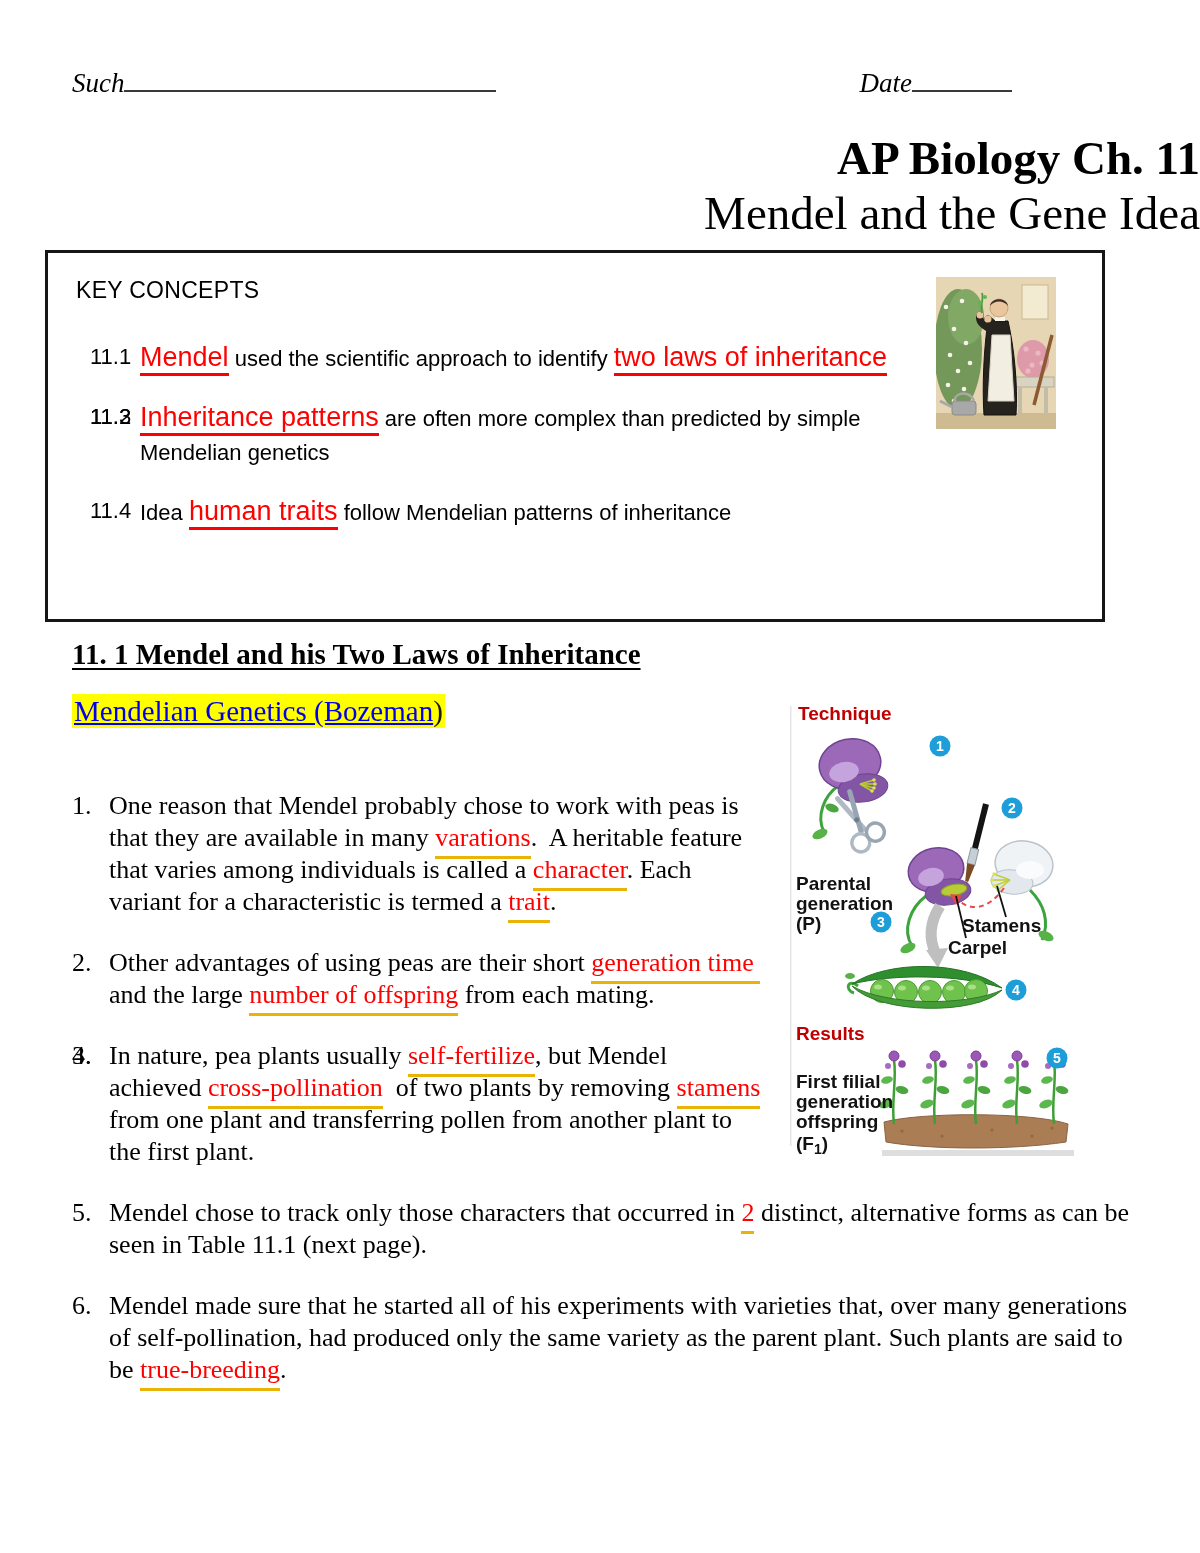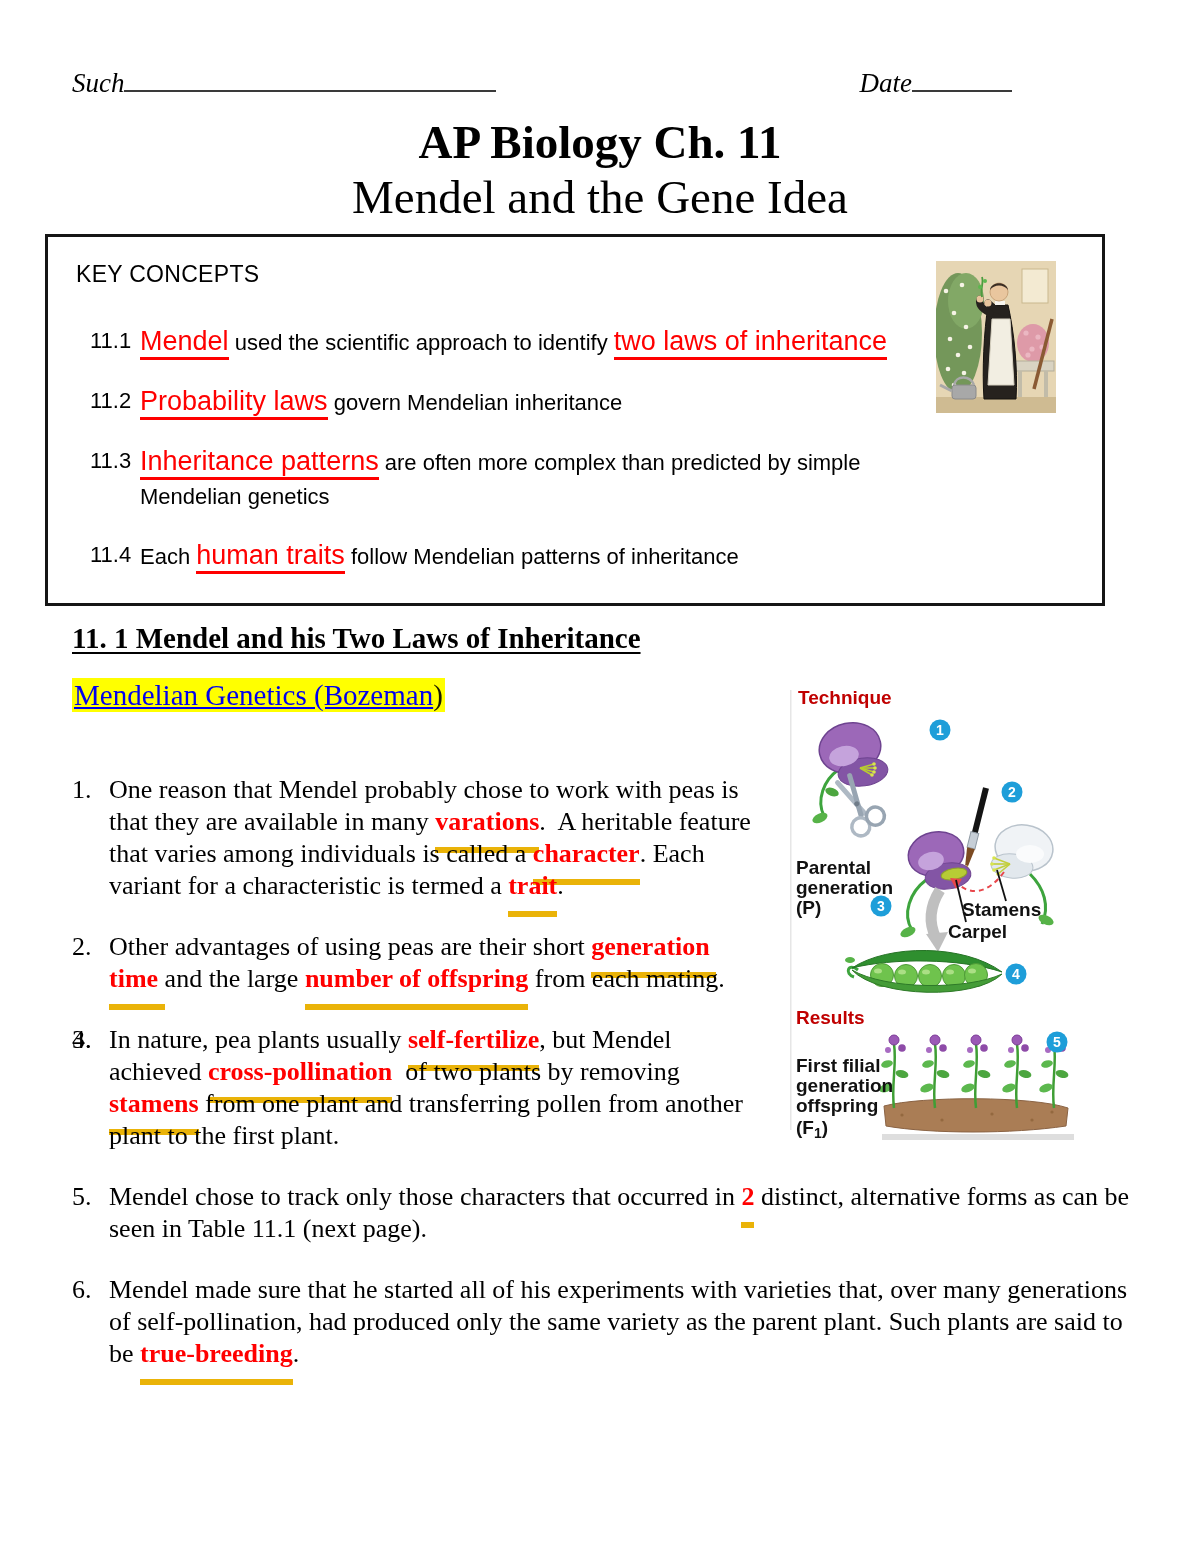--- a/index.html
+++ b/index.html
@@ -9,21 +9,21 @@
   }
   
   .header-row{display:flex;justify-content:space-between;margin:66px 70px 0 72px;
     font-style:italic;font-size:27px;}
   .blank-line{display:inline-block;border-bottom:2px solid #3a3a3a;height:24px;
     vertical-align:baseline;}
   .name-line{width:372px;}
   .date-line{width:100px;}
   .date-wrap{margin-right:118px;}
   
-  .title-block{text-align:center;margin-top:16px;line-height:1.16;}
+  .title-block{text-align:right;margin-top:32px;line-height:1.16;}
   .title-1{font-size:47px;font-weight:bold;}
   .title-2{font-size:47px;}
   
   .kc-box{box-sizing:border-box;margin:10px 95px 0 45px;height:372px;
     border:3px solid #161616;padding:24px 26px 10px 28px;position:relative;
     font-family:"Liberation Sans",sans-serif;}
   .kc-heading{font-size:23px;margin:0 0 36px 0;letter-spacing:.3px;}
   .kc-item{position:relative;padding-left:64px;font-size:22px;line-height:34px;
     margin-bottom:24px;max-width:866px;white-space:pre-wrap;}
   .kc-num{position:absolute;left:14px;top:0;}
@@ -35,21 +35,21 @@
   .section-heading{font-size:29px;font-weight:bold;margin:16px 0 0 0;
     text-decoration:underline;text-decoration-thickness:2px;text-underline-offset:4px;font-family:Liberation Serif, serif;}
   .video-line{margin:24px 0 0 0;font-size:29px;}
   .hl{background:#FFFF00;padding:1px 2px;}
   .video-link{color:#0000EE;text-decoration:underline;cursor:pointer;}
   .video-suffix{color:#1a1a00;}
   .q-list{margin-top:62px;}
   .q-item{position:relative;padding-left:37px;font-size:26px;line-height:32px;
     margin-bottom:29px;white-space:pre-wrap;}
   .q-num{position:absolute;left:0;top:0;}
-  .q-term{color:#FF0000;font-weight:bold;border-bottom:6px solid #eab308;padding-bottom:11px;}
+  .q-term{color:#FF0000;font-weight:normal;border-bottom:3px solid #eab308;padding-bottom:4px;}
   .clear{clear:both;}
   .fig-label{font-family:"Liberation Sans",sans-serif;font-weight:bold;}
 </style>
 </head>
 <body>
 
 <div class="header-row">
   <div>
     <span>Such</span><span class="blank-line name-line"></span>
   </div>
@@ -60,23 +60,23 @@
 
 <div class="title-block">
   <div class="title-1">AP Biology Ch. 11</div>
   <div class="title-2">Mendel and the Gene Idea</div>
 </div>
 
 <div class="kc-box">
   <p class="kc-heading">KEY CONCEPTS</p>
   <div>
       <div class="kc-item"><span class="kc-num">11.1</span><span class="kc-text"><span class="kc-term">Mendel</span><span> used the scientific approach to identify </span><span class="kc-term">two laws of inheritance</span></span></div>
-      <div class="kc-item"><span class="kc-num">11.2</span><span class="kc-text"><span class="kc-term">Probability laws</span><span> govern Mendelian inheritance</span></span></div>
+      <div class="kc-item"><span class="kc-num">11.2</span></div>
       <div class="kc-item"><span class="kc-num">11.3</span><span class="kc-text"><span class="kc-term">Inheritance patterns</span><span> are often more complex than predicted by simple</span><br><span>Mendelian genetics</span></span></div>
-      <div class="kc-item"><span class="kc-num">11.4</span><span class="kc-text"><span>Each </span><span class="kc-term">human traits</span><span> follow Mendelian patterns of inheritance</span></span></div>
+      <div class="kc-item"><span class="kc-num">11.4</span><span class="kc-text"><span>Idea </span><span class="kc-term">human traits</span><span> follow Mendelian patterns of inheritance</span></span></div>
     </div>
 
   <svg class="kc-portrait" viewBox="0 0 120 152" aria-hidden="true">
     <rect x="0" y="0" width="120" height="152" fill="#E6D6B4"></rect>
     <rect x="86" y="8" width="26" height="34" fill="#F3EAD2" stroke="#C9B88E"></rect>
     <rect x="0" y="136" width="120" height="16" fill="#CFBB92"></rect>
     <ellipse cx="22" cy="72" rx="24" ry="60" fill="#74975A"></ellipse>
     <ellipse cx="30" cy="40" rx="18" ry="28" fill="#82A866"></ellipse>
     <g fill="#F6F3E6">
       <circle cx="10" cy="30" r="2.3"></circle>

